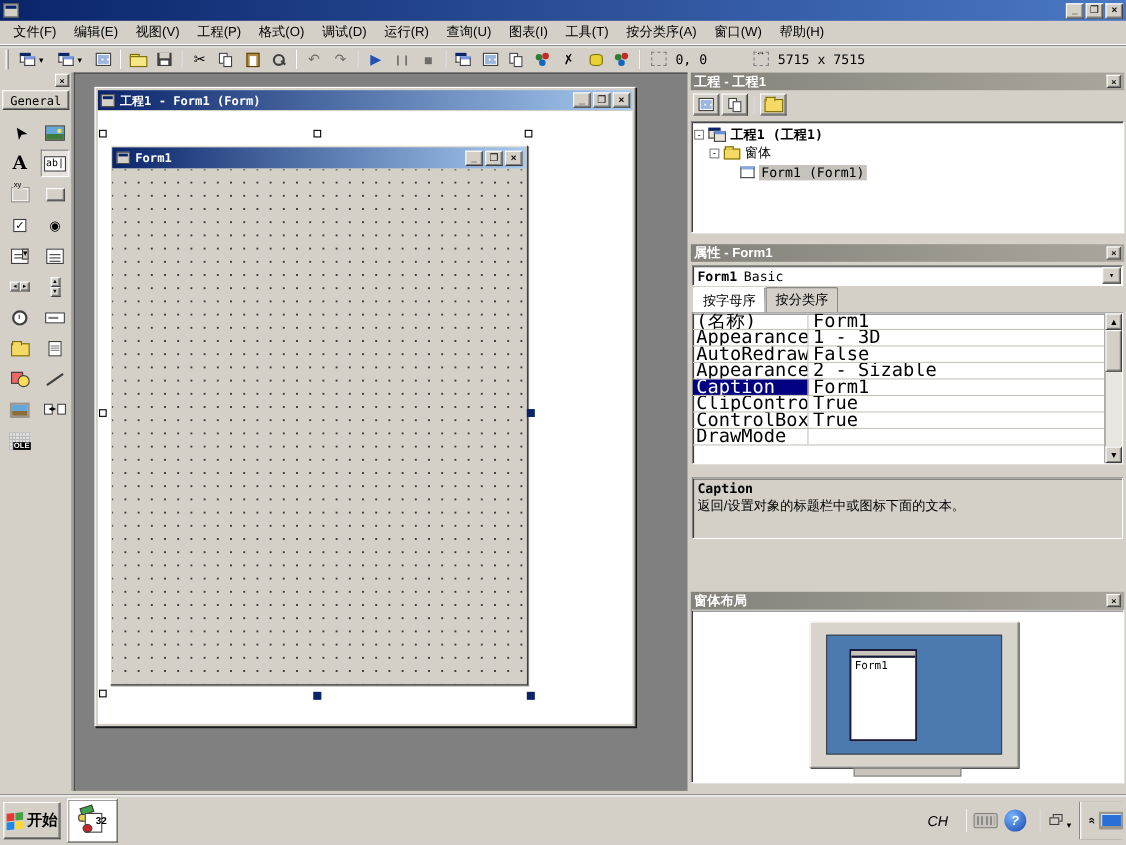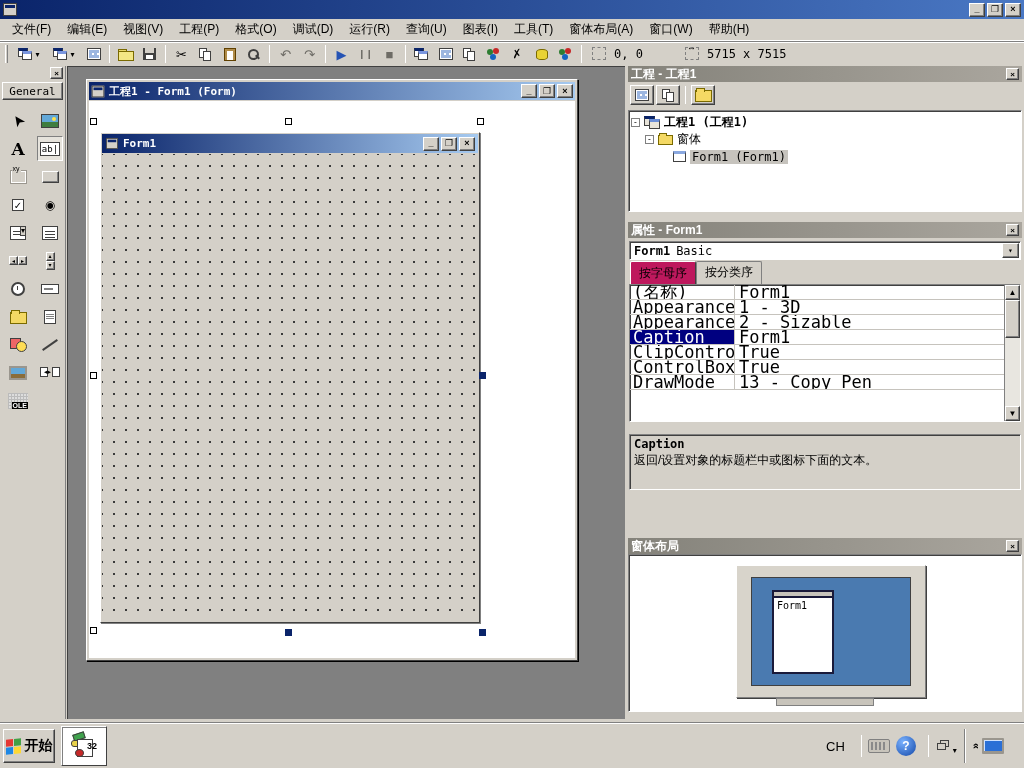--- a/index.html
+++ b/index.html
@@ -198,21 +198,21 @@
 
   #props-panel { position:absolute; left:2px; top:156px; width:394px; height:270px; }
   #obj-combo { margin:3px 1px 0 1px; height:19px; display:flex; align-items:center;
     background:#fff; border:1px solid #808080; border-right-color:#fff; border-bottom-color:#fff;
     box-shadow:inset 1px 1px 0 #404040; padding-left:4px;
     font-family:"DejaVu Sans Mono",monospace; }
   #obj-combo .dd { margin-left:auto; width:17px; height:15px; font-size:8px; margin-right:1px; }
   #prop-tabs { display:flex; margin:5px 1px 0 2px; height:19px; align-items:flex-end; }
   .ptab { padding:2px 8px 3px 8px; border:1px solid #808080; border-bottom:none;
     border-top-left-radius:2px; border-top-right-radius:2px; background:#d4d0c8; font-size:12px; }
-  .ptab.active { border-color:#fff #404040 transparent #fff; background:#be185d; font-weight:normal;
+  .ptab.active { border-color:#fff #404040 transparent #fff; background:#ffffff; font-weight:normal;
     position:relative; top:1px; padding-top:3px; }
   #prop-grid { position:absolute; left:1px; top:62px; right:1px; height:138px; background:#fff;
     border:1px solid #808080; border-right-color:#fff; border-bottom-color:#fff;
     box-shadow:inset 1px 1px 0 #404040; display:flex; }
   #prop-rows { flex:1; overflow:hidden; }
   .prow { display:flex; height:15px; border-bottom:1px solid #c6c3bd;
     font-family:"DejaVu Sans Mono",monospace; font-size:17px; line-height:14px; }
   .pname { width:105px; flex:0 0 auto; border-right:1px solid #c6c3bd; padding-left:3px; white-space:nowrap; overflow:hidden; }
   .pval { flex:1; padding-left:4px; white-space:nowrap; overflow:hidden; display:flex; align-items:center; }
   .prow.selected .pname { background:#000080; color:#fff; }
@@ -254,21 +254,21 @@
   #task-item { margin-left:6px; width:46px; height:40px; background:#fff;
     border:1px solid #404040; border-top-color:#fff; border-left-color:#fff;
     box-shadow:inset 1px 1px 0 #808080; display:flex; align-items:center; justify-content:center; }
   .vbicon { width:26px; height:26px; position:relative; }
   .vbicon i { position:absolute; border:1px solid #404040; }
   .vbicon i:nth-child(1){ left:2px; top:0; width:12px; height:7px; background:#3fa34d; transform:rotate(-18deg); }
   .vbicon i:nth-child(2){ left:0; top:7px; width:10px; height:7px; background:#e8d24a; border-radius:3px; }
   .vbicon i:nth-child(3){ left:6px; top:6px; width:16px; height:18px; background:#fff; }
   .vbicon i:nth-child(4){ left:4px; top:16px; width:9px; height:8px; background:#c62828; border-radius:50%; }
   .vbicon b { position:absolute; right:0; top:8px; font-size:9px; font-style:normal; }
-  #tray { margin-left:auto; display:flex; align-items:center; height:45px; padding-right:20px; }
+  #tray { margin-left:auto; display:flex; align-items:center; height:45px; padding-right:3px;font-style:italic; }
   #tray .lang { font-size:13px; margin-right:10px; }
   .traysep { width:1px; height:22px; background:#808080; border-right:1px solid #fff; margin:0 6px; }
   .kbd { width:22px; height:14px; background:#c8c4bb; border:1px solid #808080; border-radius:2px; position:relative; }
   .kbd:before { content:""; position:absolute; inset:2px;
      background:repeating-linear-gradient(90deg,#8a8a8a 0 2px,transparent 2px 4px); }
   .helpq { width:20px; height:20px; border-radius:50%; background:radial-gradient(circle at 35% 30%,#7ab2ff,#1247a8);
      color:#fff; font-weight:bold; font-size:12px; display:flex; align-items:center; justify-content:center; margin:0 6px; }
   .restore-ico { width:14px; height:12px; position:relative; margin:0 2px; }
   .restore-ico i { position:absolute; border:1px solid #404040; background:#d4d0c8; width:9px; height:7px; }
   .restore-ico i:nth-child(1){ left:3px; top:0; }
@@ -296,21 +296,21 @@
   <span class="menuitem">文件(F)</span>
   <span class="menuitem">编辑(E)</span>
   <span class="menuitem">视图(V)</span>
   <span class="menuitem">工程(P)</span>
   <span class="menuitem">格式(O)</span>
   <span class="menuitem">调试(D)</span>
   <span class="menuitem">运行(R)</span>
   <span class="menuitem">查询(U)</span>
   <span class="menuitem">图表(I)</span>
   <span class="menuitem">工具(T)</span>
-  <span class="menuitem">窗体布局(A)</span>
+  <span class="menuitem">按分类序(A)</span>
   <span class="menuitem">窗口(W)</span>
   <span class="menuitem">帮助(H)</span>
 </div>
 
 <div id="toolbar">
   <span class="grip"></span>
   <span class="tbtn drop">
     <span class="g-forms">
         <i></i>
         <i></i>
@@ -609,38 +609,41 @@
         <div id="prop-rows">
           <div class="prow">
             <span class="pname">(名称)</span>
             <span class="pval">Form1</span>
           </div>
           <div class="prow">
             <span class="pname">Appearance</span>
             <span class="pval">1 - 3D</span>
           </div>
           <div class="prow">
+            <span class="pname">AutoRedraw</span>
+            <span class="pval">False</span>
+          </div>
+          <div class="prow">
             <span class="pname">Appearance</span>
             <span class="pval">2 - Sizable</span>
           </div>
           <div class="prow selected">
             <span class="pname">Caption</span>
             <span class="pval">Form1</span>
           </div>
           <div class="prow">
             <span class="pname">ClipControls</span>
             <span class="pval">True</span>
           </div>
           <div class="prow">
             <span class="pname">ControlBox</span>
             <span class="pval">True</span>
           </div>
           <div class="prow">
             <span class="pname">DrawMode</span>
-            <span class="pval">13 - Copy Pen</span>
           </div>
         </div>
         <div class="vscroll">
           <span class="sbtn btn3d">▲</span>
           <span class="sthumb btn3d"></span>
           <span class="spacer"></span>
           <span class="sbtn btn3d">▼</span>
         </div>
       </div>
       <div id="prop-desc">

